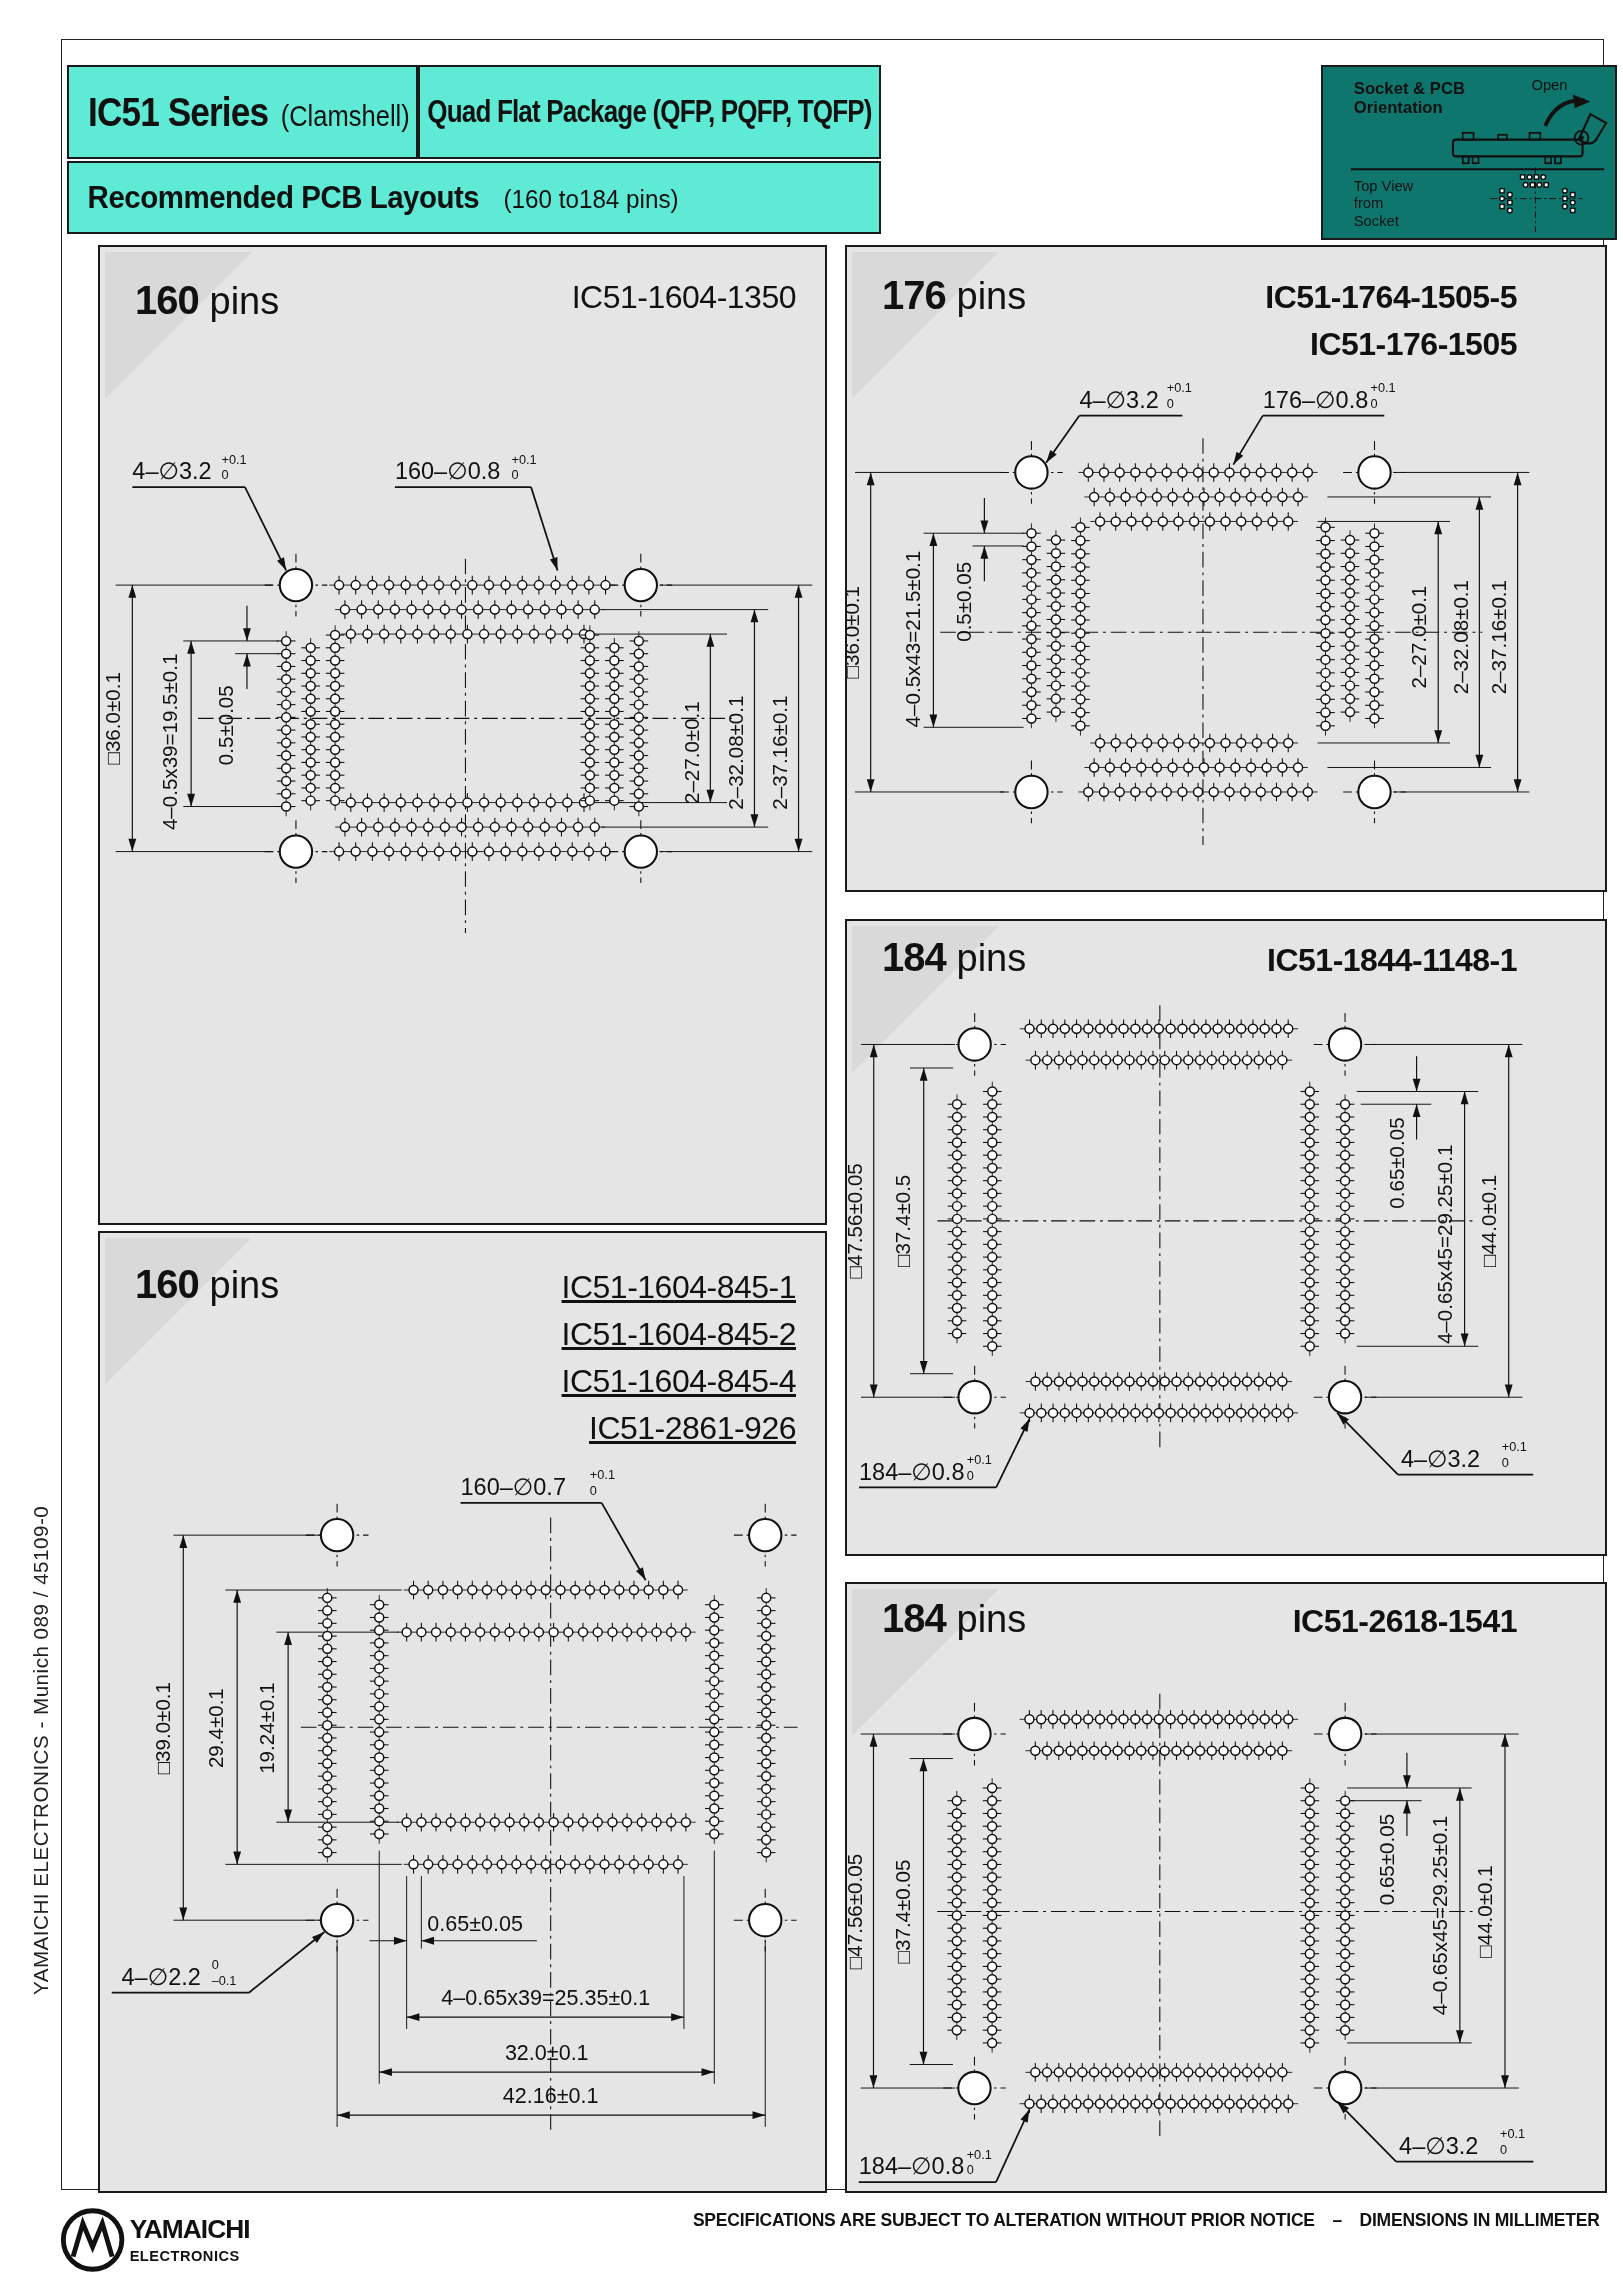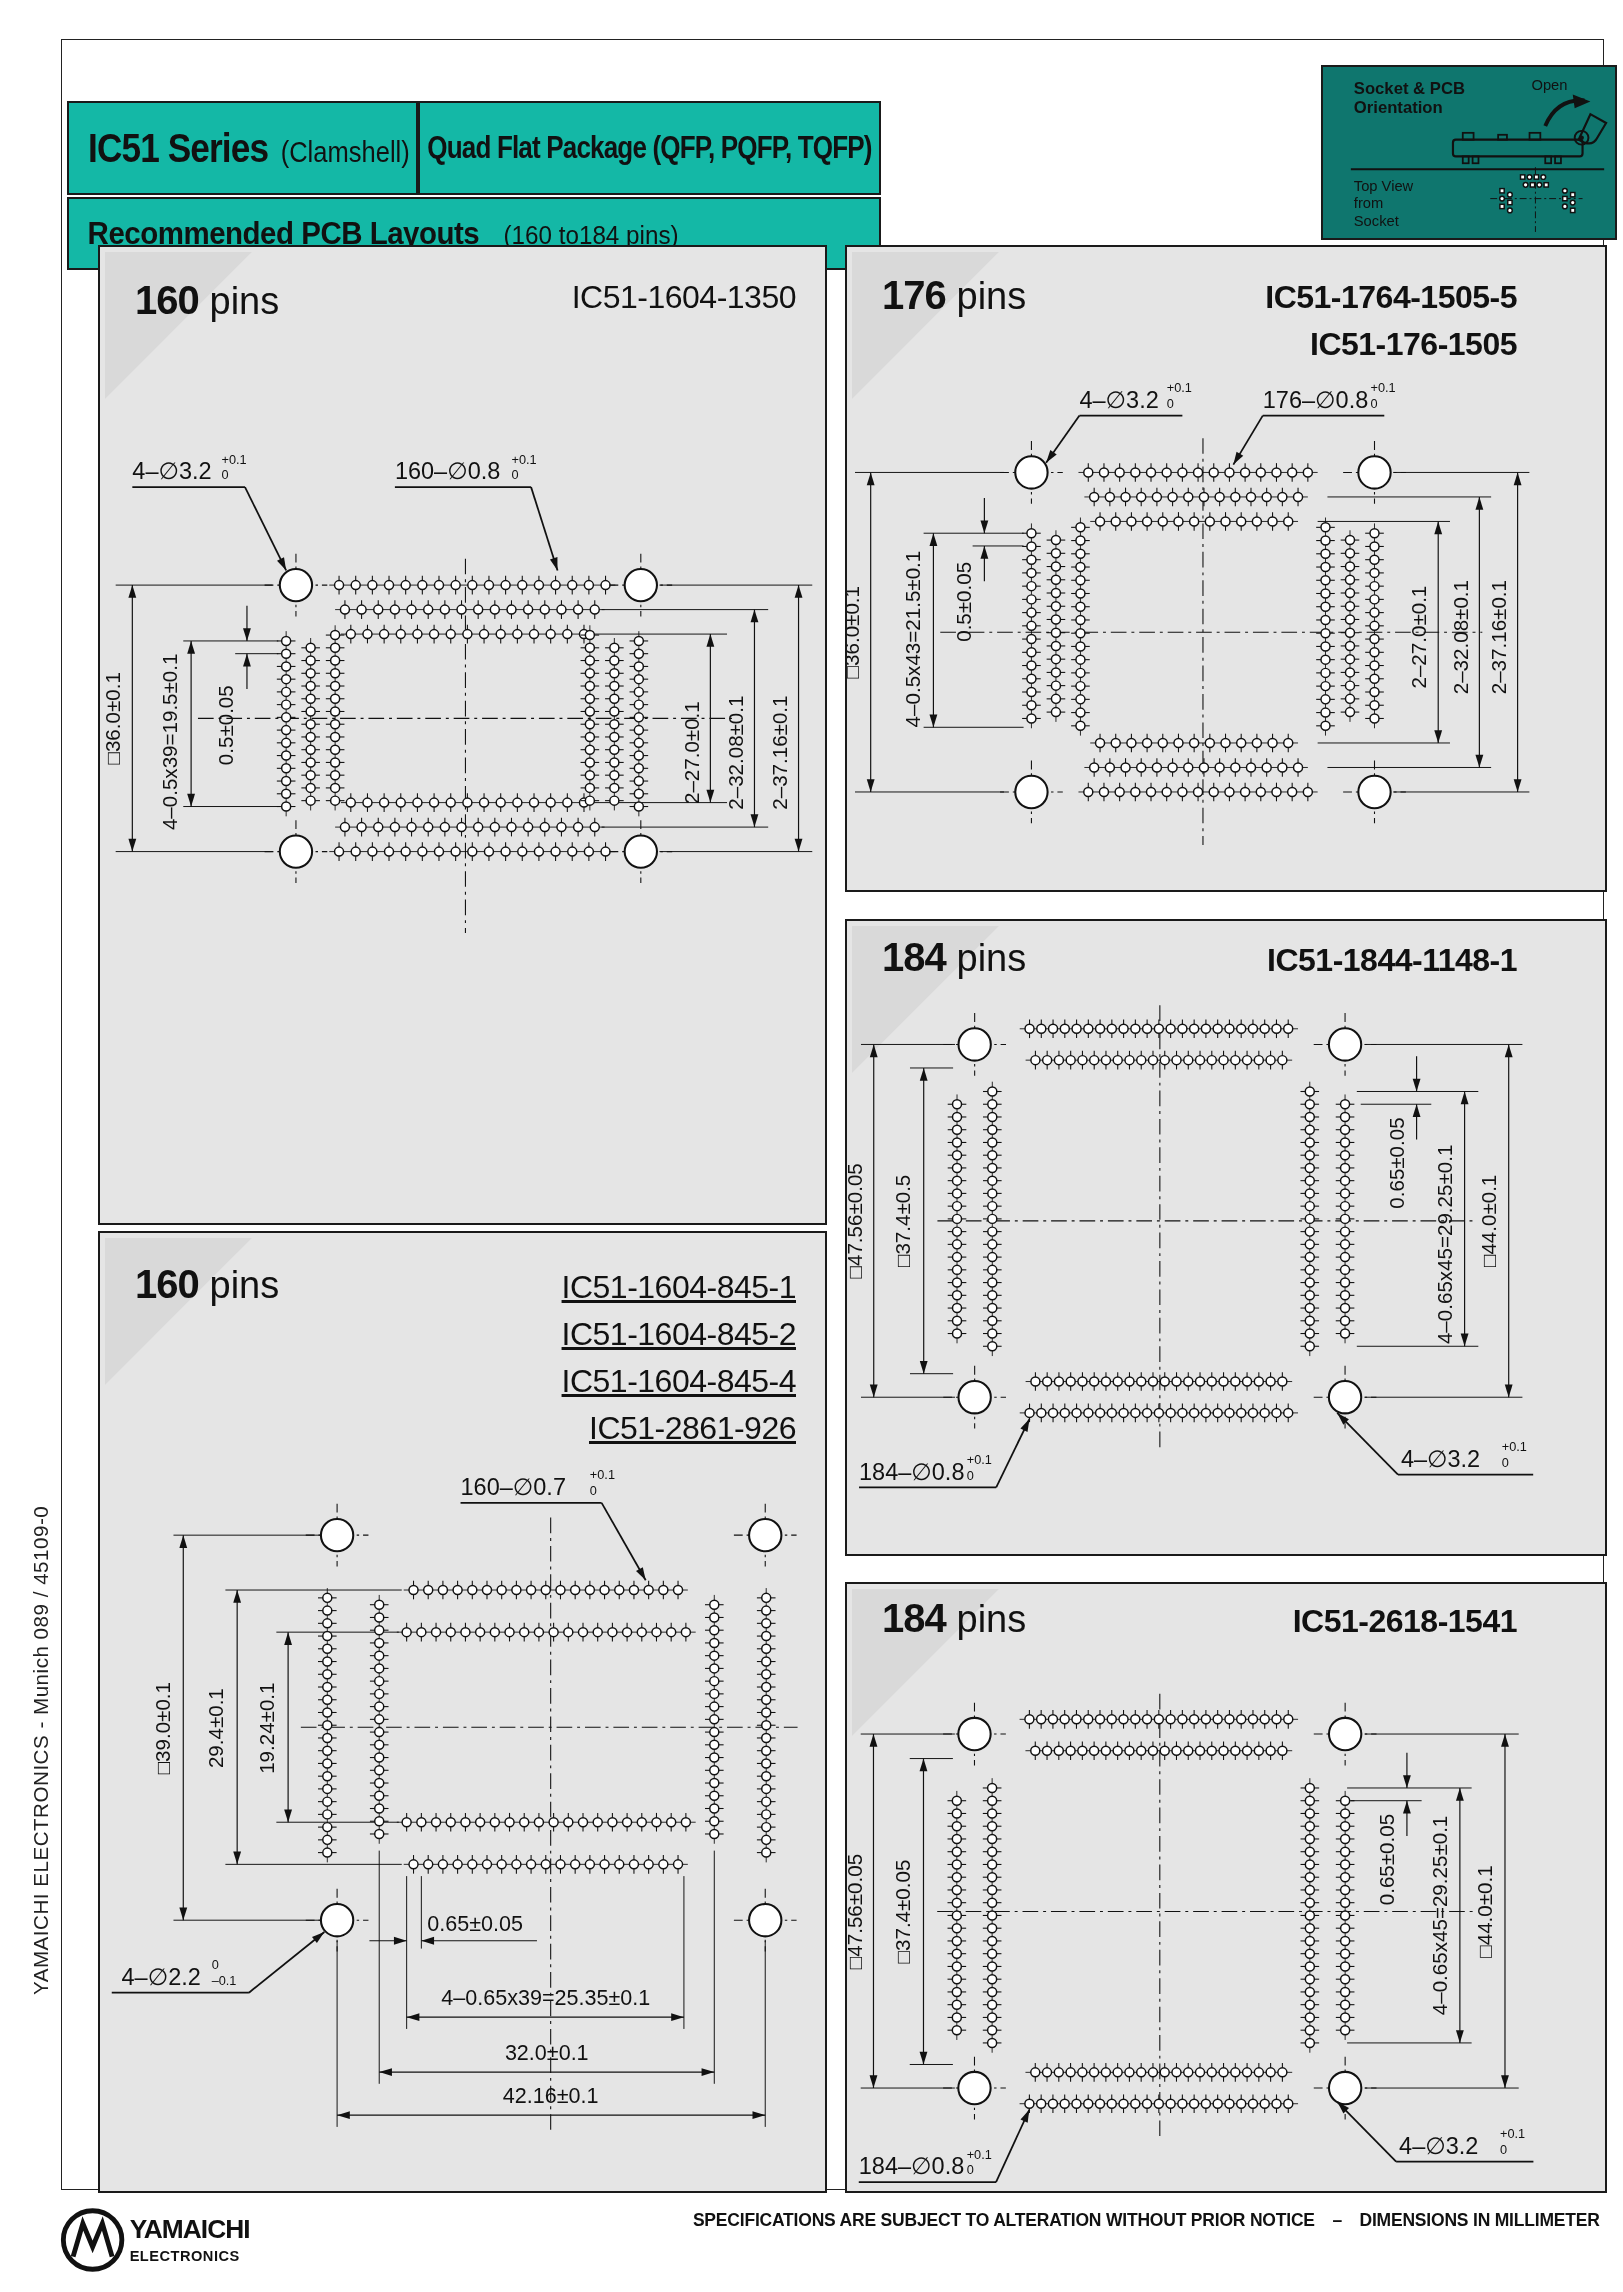--- a/index.html
+++ b/index.html
@@ -1,18 +1,18 @@
 <!DOCTYPE html>
 <html><head>
 <meta charset="utf-8">
 <style>
   html,body{margin:0;padding:0;background:#fff;}
   .page{position:relative;width:1623px;height:2293px;background:#fff;font-family:"Liberation Sans",sans-serif;color:#111;overflow:hidden;}
   .frame{position:absolute;left:61px;top:39px;width:1541px;height:2149px;border:1.5px solid #222;}
-  .hbox{position:absolute;border:2.5px solid #1a1a1a;background:#14b8a6;display:flex;align-items:center;margin-top:36px;}
+  .hbox{position:absolute;border:2.5px solid #1a1a1a;background:#5eead4;display:flex;align-items:center;}
   .box1{left:67px;top:65px;width:347px;height:90px;}
   .box1 .inner{transform:scaleX(.88);transform-origin:0 50%;padding-left:21.6px;white-space:nowrap;}
   .series-main{font-size:40px;font-weight:700;letter-spacing:-1px;}
   .series-sub{font-size:29px;font-weight:500;margin-left:9.8px;}
   .box2{left:418px;top:65px;width:459px;height:90px;justify-content:center;}
   .box2 .inner{transform:scaleX(.84);white-space:nowrap;font-size:31px;font-weight:700;letter-spacing:-1px;}
   .box3{left:67px;top:161px;width:810px;height:69px;}
   .box3 .inner{transform:scaleX(.95);transform-origin:0 50%;padding-left:19.6px;white-space:nowrap;display:flex;align-items:baseline;}
   .layouts-main{font-size:31px;font-weight:700;letter-spacing:-0.5px;}
   .layouts-range{font-size:25.5px;font-weight:500;margin-left:25.5px;}

